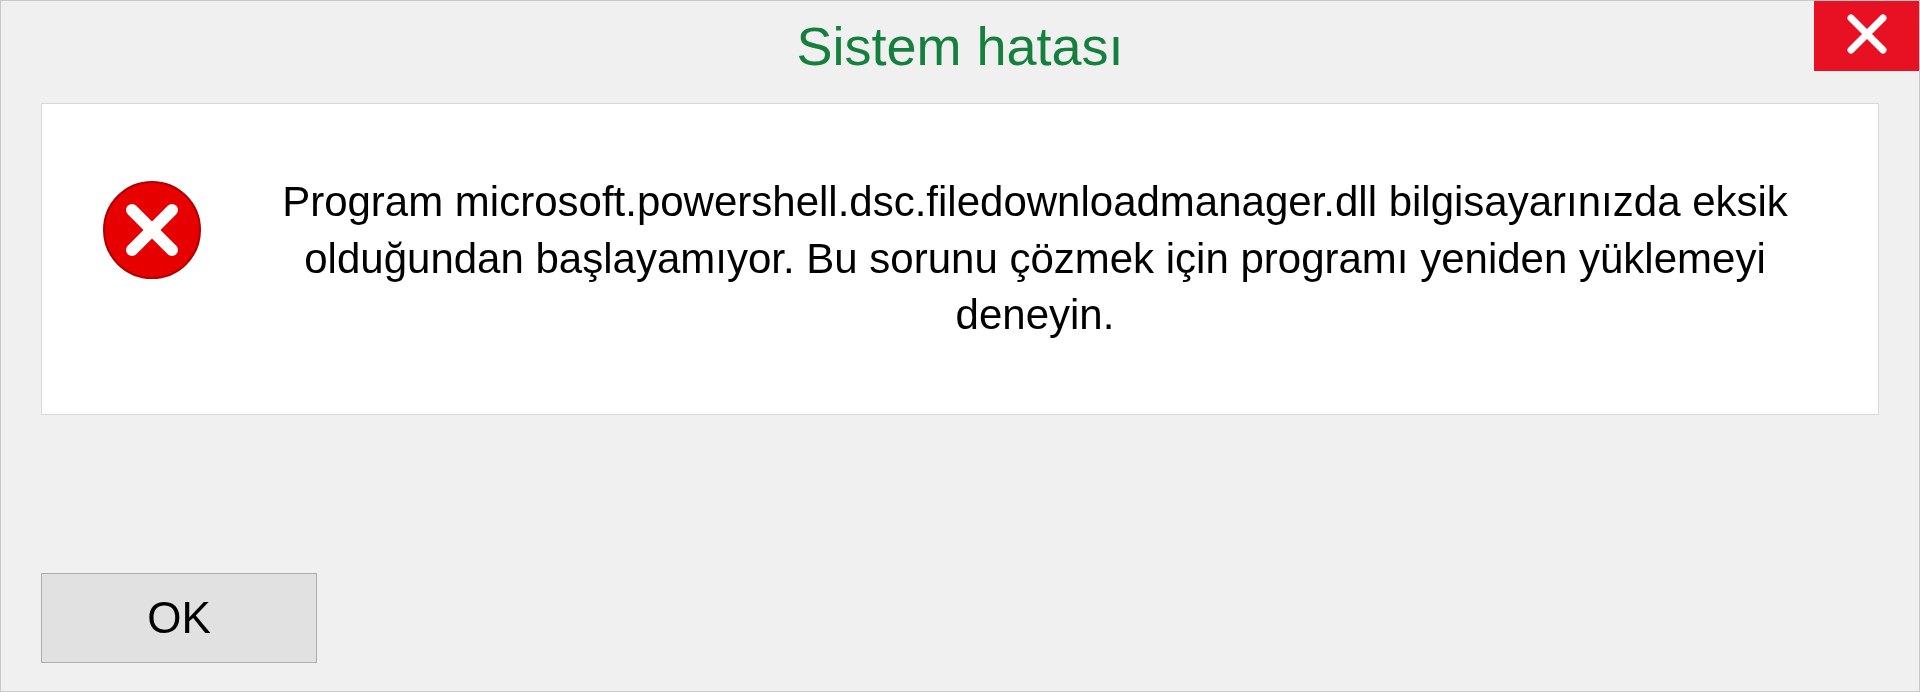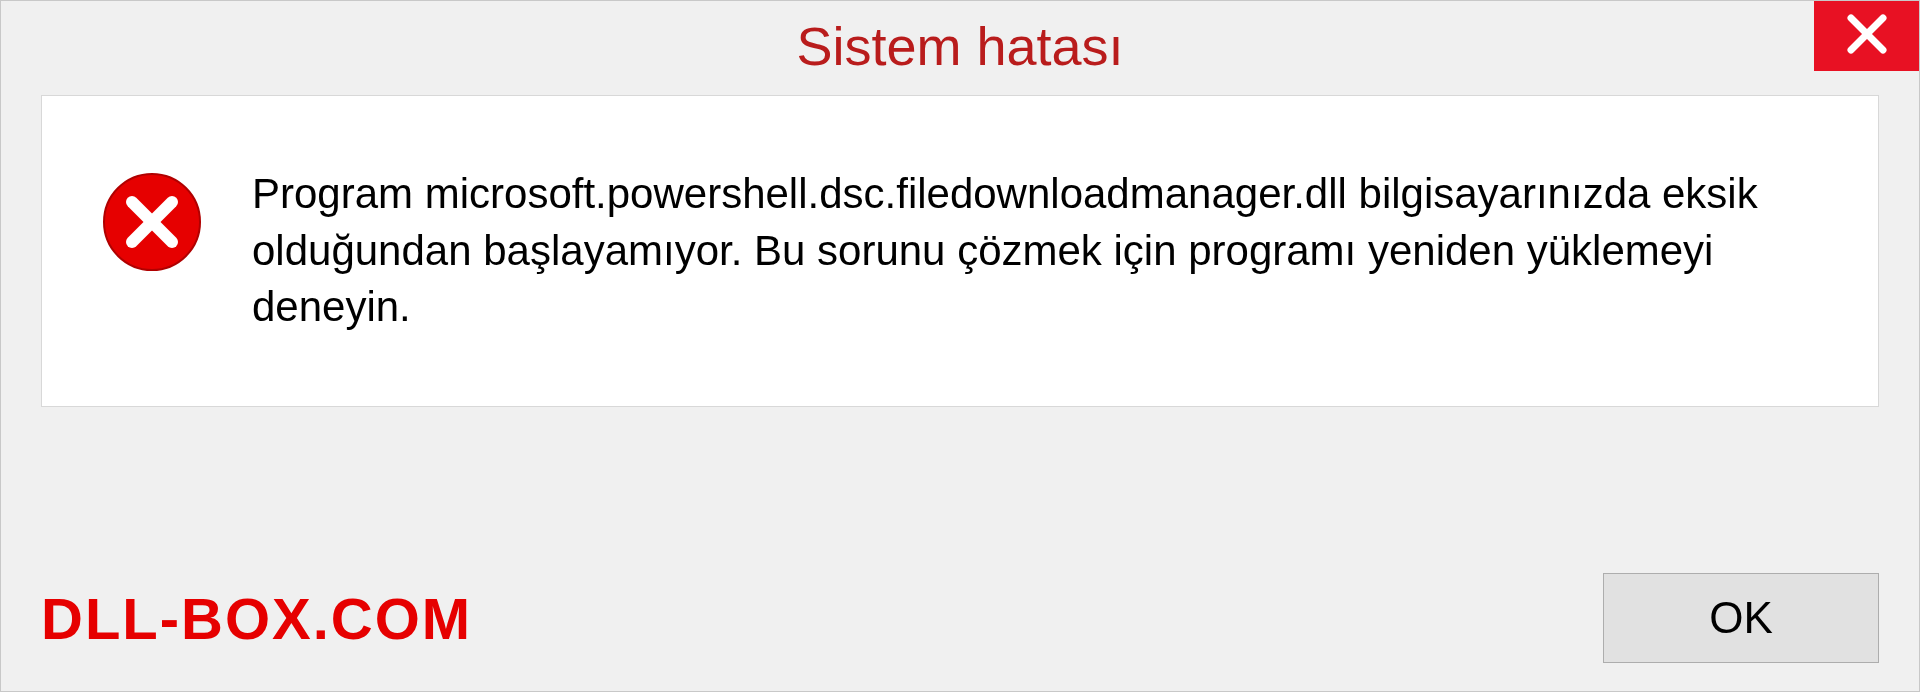--- a/index.html
+++ b/index.html
@@ -18,46 +18,47 @@
     .title-bar {
       height: 90px;
       display: flex;
       align-items: center;
       justify-content: center;
       position: relative;
     }
     .title-text {
       font-size: 54px;
       font-weight: 400;
-      color: #b91c1c;
+      color: #15803d;
     }
     .close-button {
       position: absolute;
       top: 0;
       right: 0;
       width: 105px;
       height: 70px;
       background: #e81123;
       display: flex;
       align-items: center;
       justify-content: center;
       cursor: pointer;
     }
     .close-button svg {
       width: 44px;
       height: 44px;
     }
     .content-box {
-      margin: 4px 40px;
+      margin: 12px 40px;
       background: #ffffff;
       border: 1px solid #d8d8d8;
       padding: 70px 60px 70px 60px;
       display: flex;
       align-items: flex-start;
       gap: 50px;
+      text-align: center;
     }
     .error-icon {
       flex-shrink: 0;
       width: 100px;
       height: 100px;
       margin-top: 6px;
     }
     .error-icon svg {
       width: 100px;
       height: 100px;
@@ -118,15 +119,14 @@
     <svg viewBox="0 0 100 100">
       <circle cx="50" cy="50" r="48" fill="#e60000" stroke="#b00000" stroke-width="2"></circle>
       <line x1="30" y1="30" x2="70" y2="70" stroke="#ffffff" stroke-width="12" stroke-linecap="round"></line>
       <line x1="70" y1="30" x2="30" y2="70" stroke="#ffffff" stroke-width="12" stroke-linecap="round"></line>
     </svg>
   </div>
   <div class="message-text">Program microsoft.powershell.dsc.filedownloadmanager.dll bilgisayarınızda eksik olduğundan başlayamıyor. Bu sorunu çözmek için programı yeniden yüklemeyi deneyin.</div>
 </div>
 
 <div class="footer">
-  <div class="watermark">DLL-BOX.COM</div>
   <button class="ok-button">OK</button>
 </div>
 
 </body></html>

